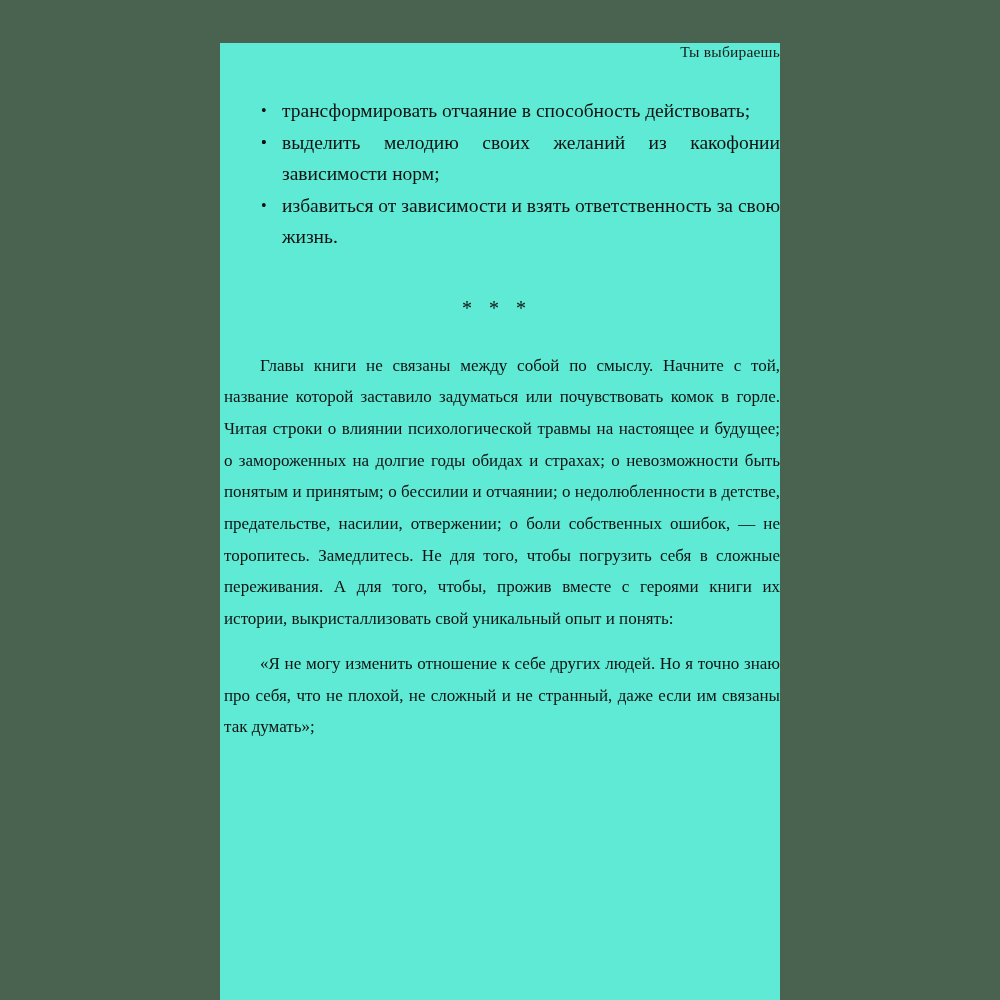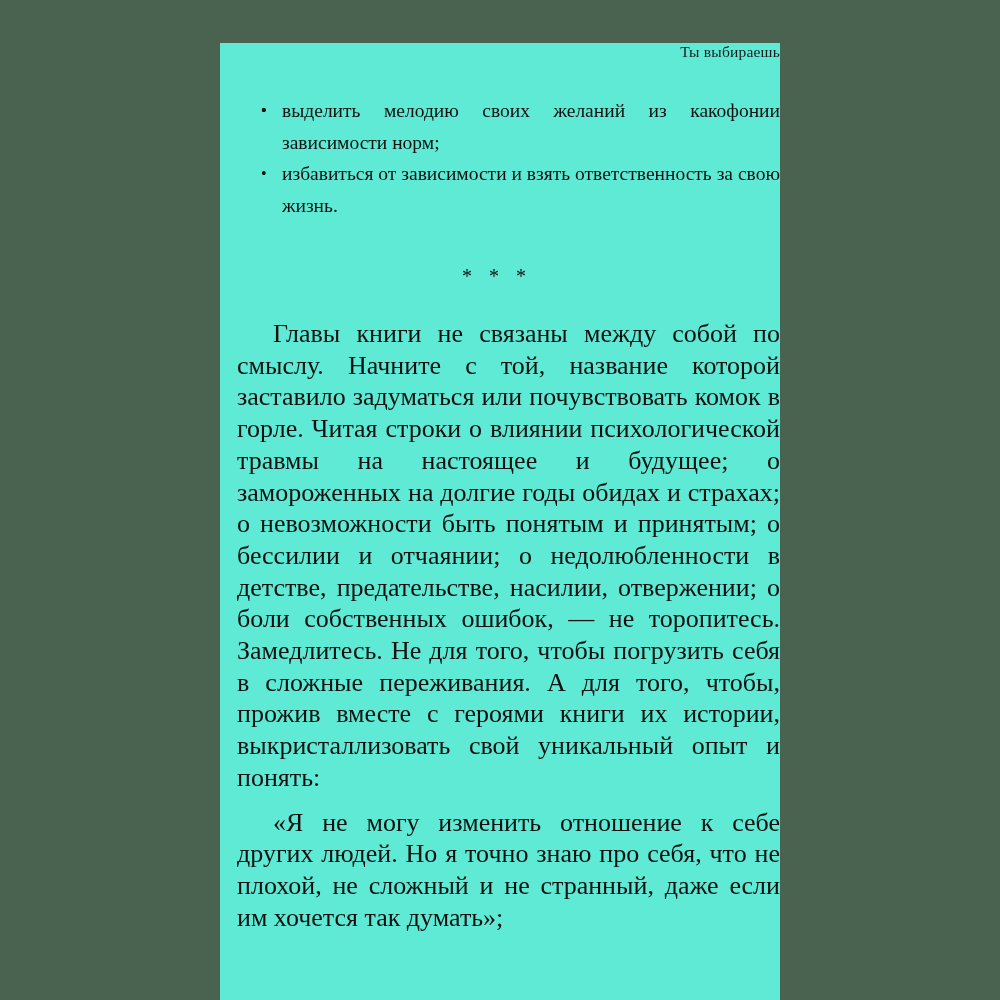--- a/index.html
+++ b/index.html
@@ -65,26 +65,26 @@
     text-align: center;
     font-size: 20px;
     letter-spacing: 6px;
     color: #111;
     margin-top: 44px;
     margin-bottom: 30px;
     padding-right: 6px;
   }
   p.body {
     margin: 0 0 0 0;
-    font-size: 26px;
+    font-size: 17px;
     line-height: 31.7px;
     color: #111111;
     text-align: justify;
     text-indent: 36px;
-    padding-left: 17px;
+    padding-left: 4px;
     padding-right: 0px;
     -webkit-hyphens: manual;
     hyphens: manual;
   }
   p.body + p.body {
     margin-top: 13px;
   }
   .folio {
     position: absolute;
     left: 0;
@@ -100,36 +100,37 @@
 
 <div class="page">
 
   <div class="running-head">Ты выбираешь</div>
 
   <div class="content">
 
     <ul class="bullets">
       <li>
         <span class="bul">•</span>
+        <span>трансформировать отчаяние в способность дей­ствовать;</span>
       </li>
       <li>
         <span class="bul">•</span>
       </li>
       <li>
         <span class="bul">•</span>
         <span>выделить мелодию своих желаний из какофонии зависимости норм;</span>
       </li>
       <li>
         <span class="bul">•</span>
         <span>избавиться от зависимости и взять ответствен­ность за свою жизнь.</span>
       </li>
     </ul>
 
     <div class="stars">* * *</div>
 
     <p class="body">Главы книги не связаны между собой по смыслу. Начните с той, название которой заставило задумать­ся или почувствовать комок в горле. Читая строки о влиянии психологической травмы на настоящее и будущее; о замороженных на долгие годы обидах и страхах; о невозможности быть понятым и при­нятым; о бессилии и отчаянии; о недолюбленности в детстве, предательстве, насилии, отвержении; о боли собственных ошибок, — не торопитесь. Замедлитесь. Не для того, чтобы погрузить себя в сложные пере­живания. А для того, чтобы, прожив вместе с героями книги их истории, выкристаллизовать свой уникаль­ный опыт и понять:</p>
-    <p class="body">«Я не могу изменить отношение к себе других людей. Но я точно знаю про себя, что не плохой, не сложный и не странный, даже если им хочется так думать»;</p>
+    <p class="body">«Я не могу изменить отношение к себе других людей. Но я точно знаю про себя, что не плохой, не сложный и не странный, даже если им связаны так думать»;</p>
 
   </div>
 
   <div class="folio">13</div>
 
 </div>
 
 </body></html>

